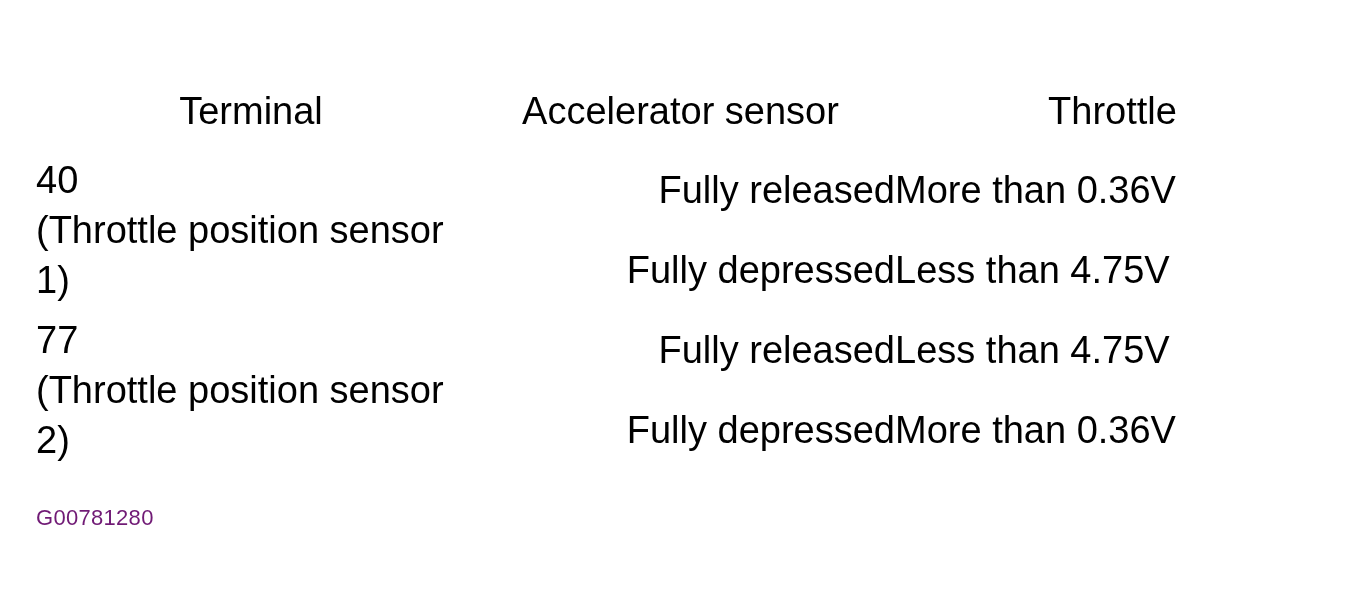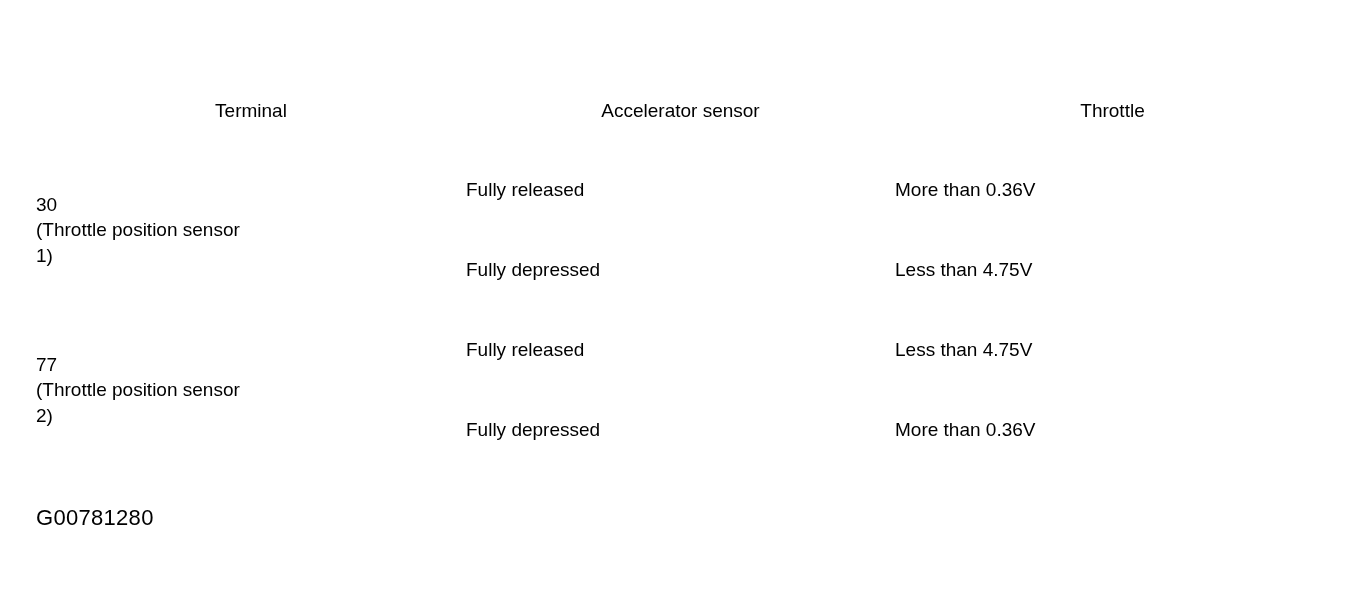--- a/index.html
+++ b/index.html
@@ -26,21 +26,21 @@
     table-layout: fixed;
   }
 
   #spec-table td,
   #spec-table th {
     padding: 0;
     margin: 11px;
     border: 0;
     vertical-align: middle;
     font-weight: normal;
-    font-size: 19px;
+    font-size: 38px;
     line-height: 1.32;
     color: #000;
   }
 
   
   col.c1 { width: 430px; }
   col.c2 { width: 429px; }
   col.c3 { width: 435px; }
 
   
@@ -56,38 +56,38 @@
     text-align: center;
     height: 78px;
   }
   .term-cell {
     text-align: left;
     padding-left: 6px;
     vertical-align: top;
     padding-top: 8px;
   }
   .mid-cell {
-    text-align: left;
+    text-align: right;
     height: 80px;
   }
   .volt-cell {
     text-align: left;
     height: 80px;
   }
 
   .term-line { display: block; white-space: nowrap; }
 
   
   #figure-caption {
     position: absolute;
     left: 36px;
     top: 505px;
     font-size: 22px;
     letter-spacing: 0.3px;
-    color: #000000;
+    color: #701a75;
     white-space: nowrap;
   }
 </style>
 </head>
 <body>
 
 <table id="spec-table">
   <colgroup>
     <col class="c1">
       <col class="c2">
@@ -96,21 +96,21 @@
   <tbody>
 
     <tr>
       <th class="hdr-cell rule-top">Terminal</th>
       <th class="hdr-cell rule-top vdiv-left">Accelerator sensor</th>
       <th class="hdr-cell rule-top vdiv-left">Throttle</th>
     </tr>
 
     <tr>
       <td class="term-cell rule-thin" rowspan="2">
-        <span class="term-line">30</span>
+        <span class="term-line">40</span>
         <span class="term-line">(Throttle position sensor</span>
         <span class="term-line">1)</span>
       </td>
       <td class="mid-cell rule-thin vdiv-left">Fully released</td>
       <td class="volt-cell rule-thin vdiv-left">More than 0.36V</td>
     </tr>
     <tr>
       <td class="mid-cell rule-thin vdiv-left">Fully depressed</td>
       <td class="volt-cell rule-thin vdiv-left">Less than 4.75V</td>
     </tr>

